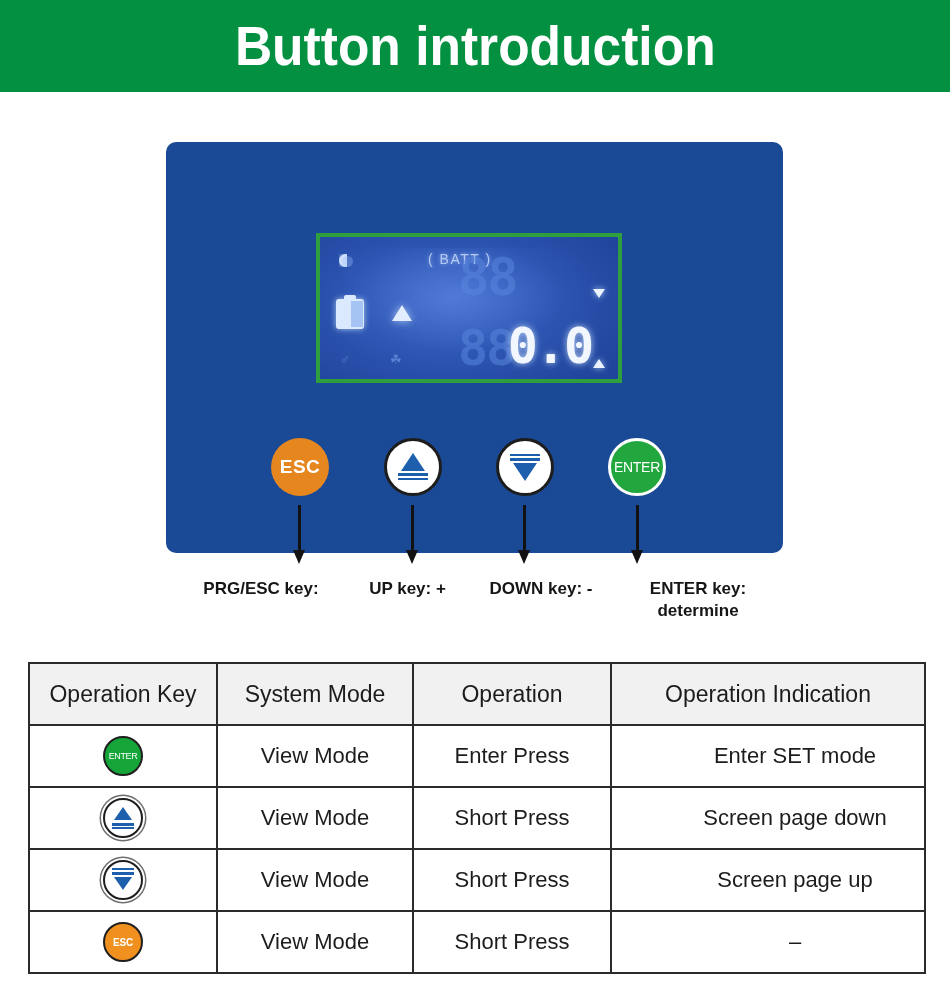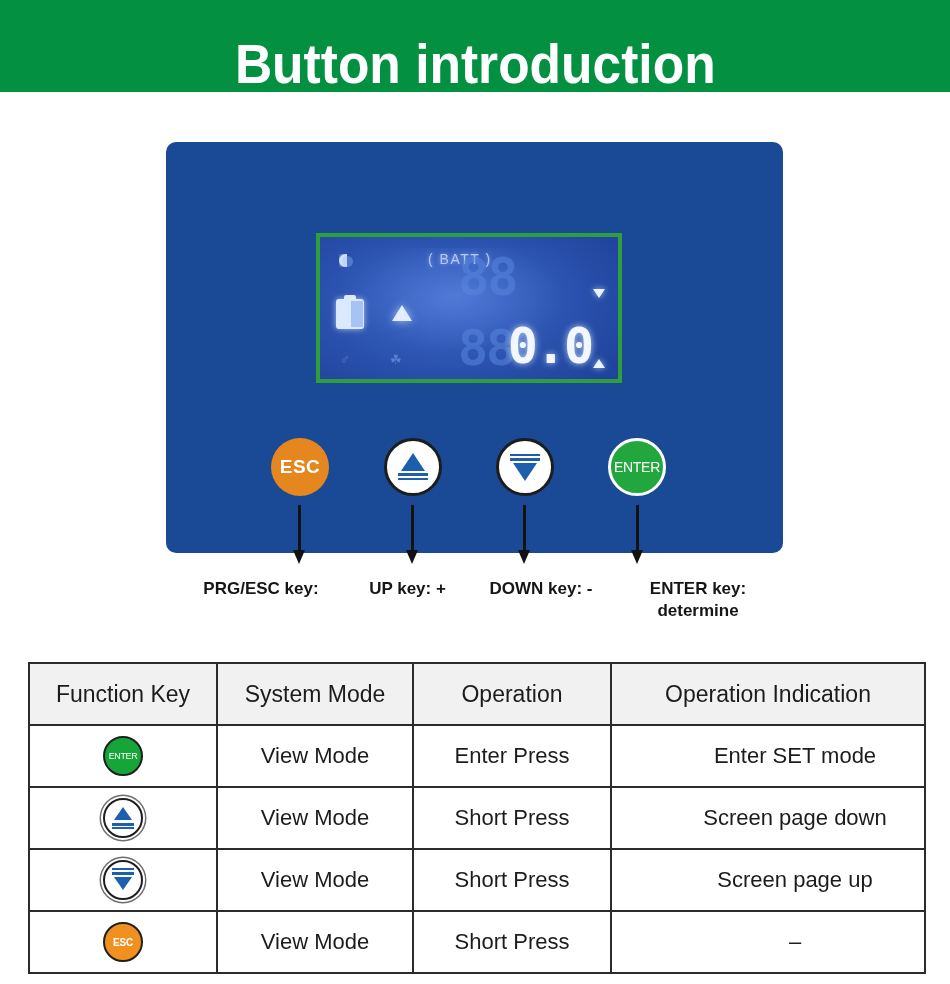--- a/index.html
+++ b/index.html
@@ -17,21 +17,21 @@
 
   
   .banner {
     position: absolute;
     left: 0;
     top: 0;
     width: 950px;
     height: 92px;
     background: #039141;
     display: flex;
-    align-items: flex-end;
+    align-items: center;
     justify-content: center;
   }
   .banner-title {
     color: #ffffff;
     font-size: 56px;
     font-weight: bold;
     letter-spacing: 0px;
     line-height: 1;
     font-family: "Liberation Sans", sans-serif;
     white-space: nowrap;
@@ -582,21 +582,21 @@
 <div class="tbl-wrap">
   <table class="spec">
     <colgroup>
       <col class="col-key">
         <col class="col-mode">
         <col class="col-op">
         <col class="col-ind">
     </colgroup>
     <thead>
       <tr>
-        <th>Function Key</th>
+        <th>Operation Key</th>
         <th>System Mode</th>
         <th>Operation</th>
         <th>Operation Indication</th>
       </tr>
     </thead>
     <tbody>
 
       <tr>
         <td>
           <span class="mini mini-enter">

